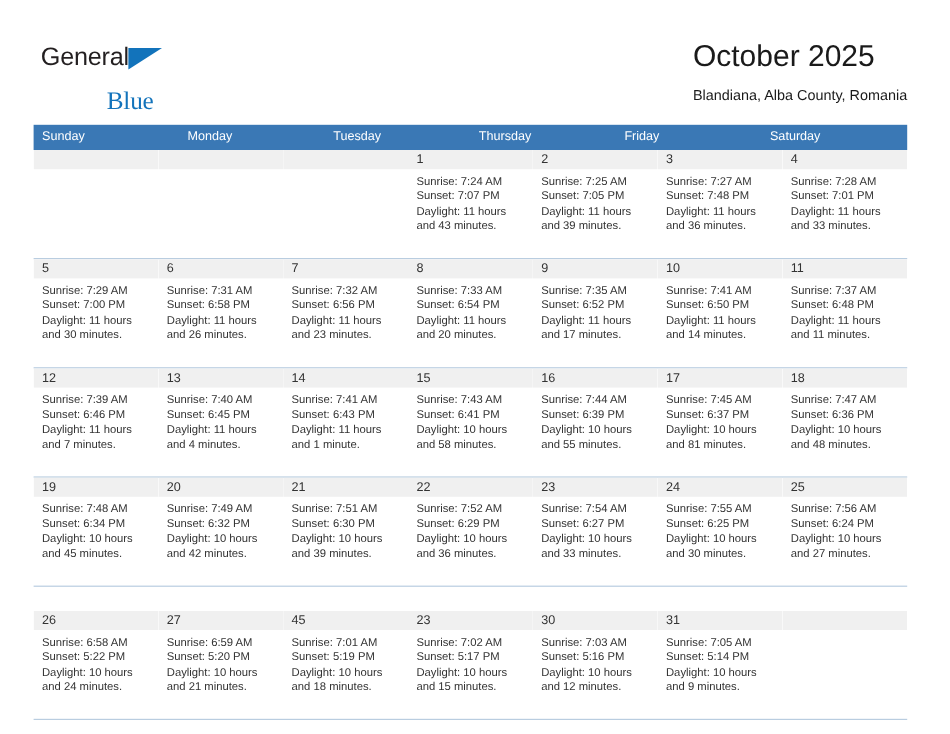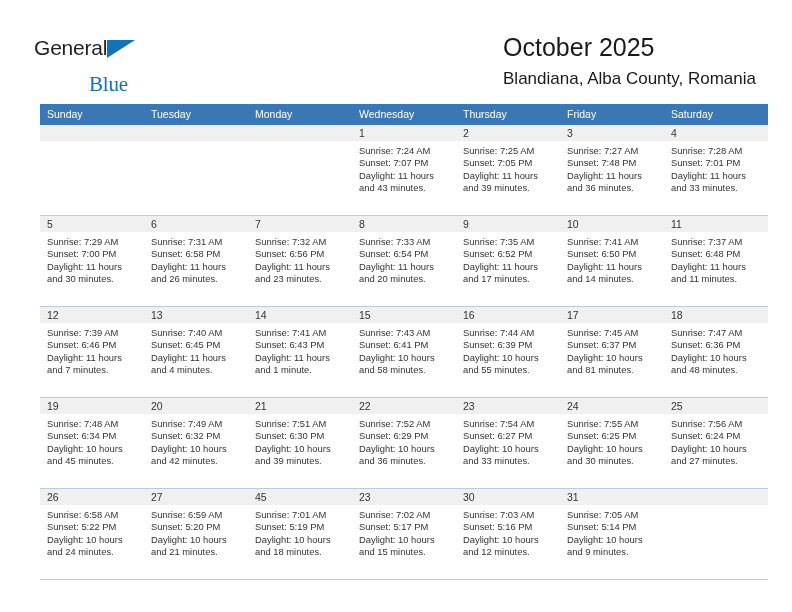--- a/index.html
+++ b/index.html
@@ -70,31 +70,31 @@
     top: 32px;
     text-align: left;
   }
   .cal-title {
     font-size: 25px;
     color: #1a1a1a;
     line-height: 30px;
     white-space: nowrap;
   }
   .cal-subtitle {
-    font-size: 17px;
+    font-size: 12px;
     color: #1a1a1a;
     line-height: 18px;
     margin-top: 8px;
     white-space: nowrap;
   }
 
   
   .calendar {
     position: absolute;
-    left: 40px;
+    left: 28px;
     top: 104px;
     width: 728px;
   }
   .weekdays {
     display: flex;
     background: #3a78b5;
     height: 21px;
   }
   .weekday {
     flex: 1 1 0;
@@ -106,20 +106,21 @@
     white-space: nowrap;
     overflow: hidden;
   }
   .week {
     display: flex;
     border-bottom: 1px solid #b9cde0;
     height: 90px;
   }
   .week:last-child {
     border-bottom: 1px solid #b9cde0;
+    margin-top: 20px;
   }
   .daycell {
     flex: 1 1 0;
     box-sizing: border-box;
     position: relative;
     overflow: hidden;
   }
   .daycell .datestrip {
     height: 16px;
     background: #f0f0f0;
@@ -159,23 +160,22 @@
       <div class="cal-title">October 2025</div>
       <div class="cal-subtitle">Blandiana, Alba County, Romania</div>
     </div>
 
   </div>
 
   <div class="calendar">
 
     <div class="weekdays">
       <div class="weekday">Sunday</div>
+      <div class="weekday">Monday</div>
       <div class="weekday">Tuesday</div>
-      <div class="weekday">Monday</div>
-      <div class="weekday">Wednesday</div>
       <div class="weekday">Thursday</div>
       <div class="weekday">Friday</div>
       <div class="weekday">Saturday</div>
     </div>
 
     <div id="weeks-container">
         <div class="week">
           <div class="daycell empty">
             <div class="datestrip"></div>
           </div>

